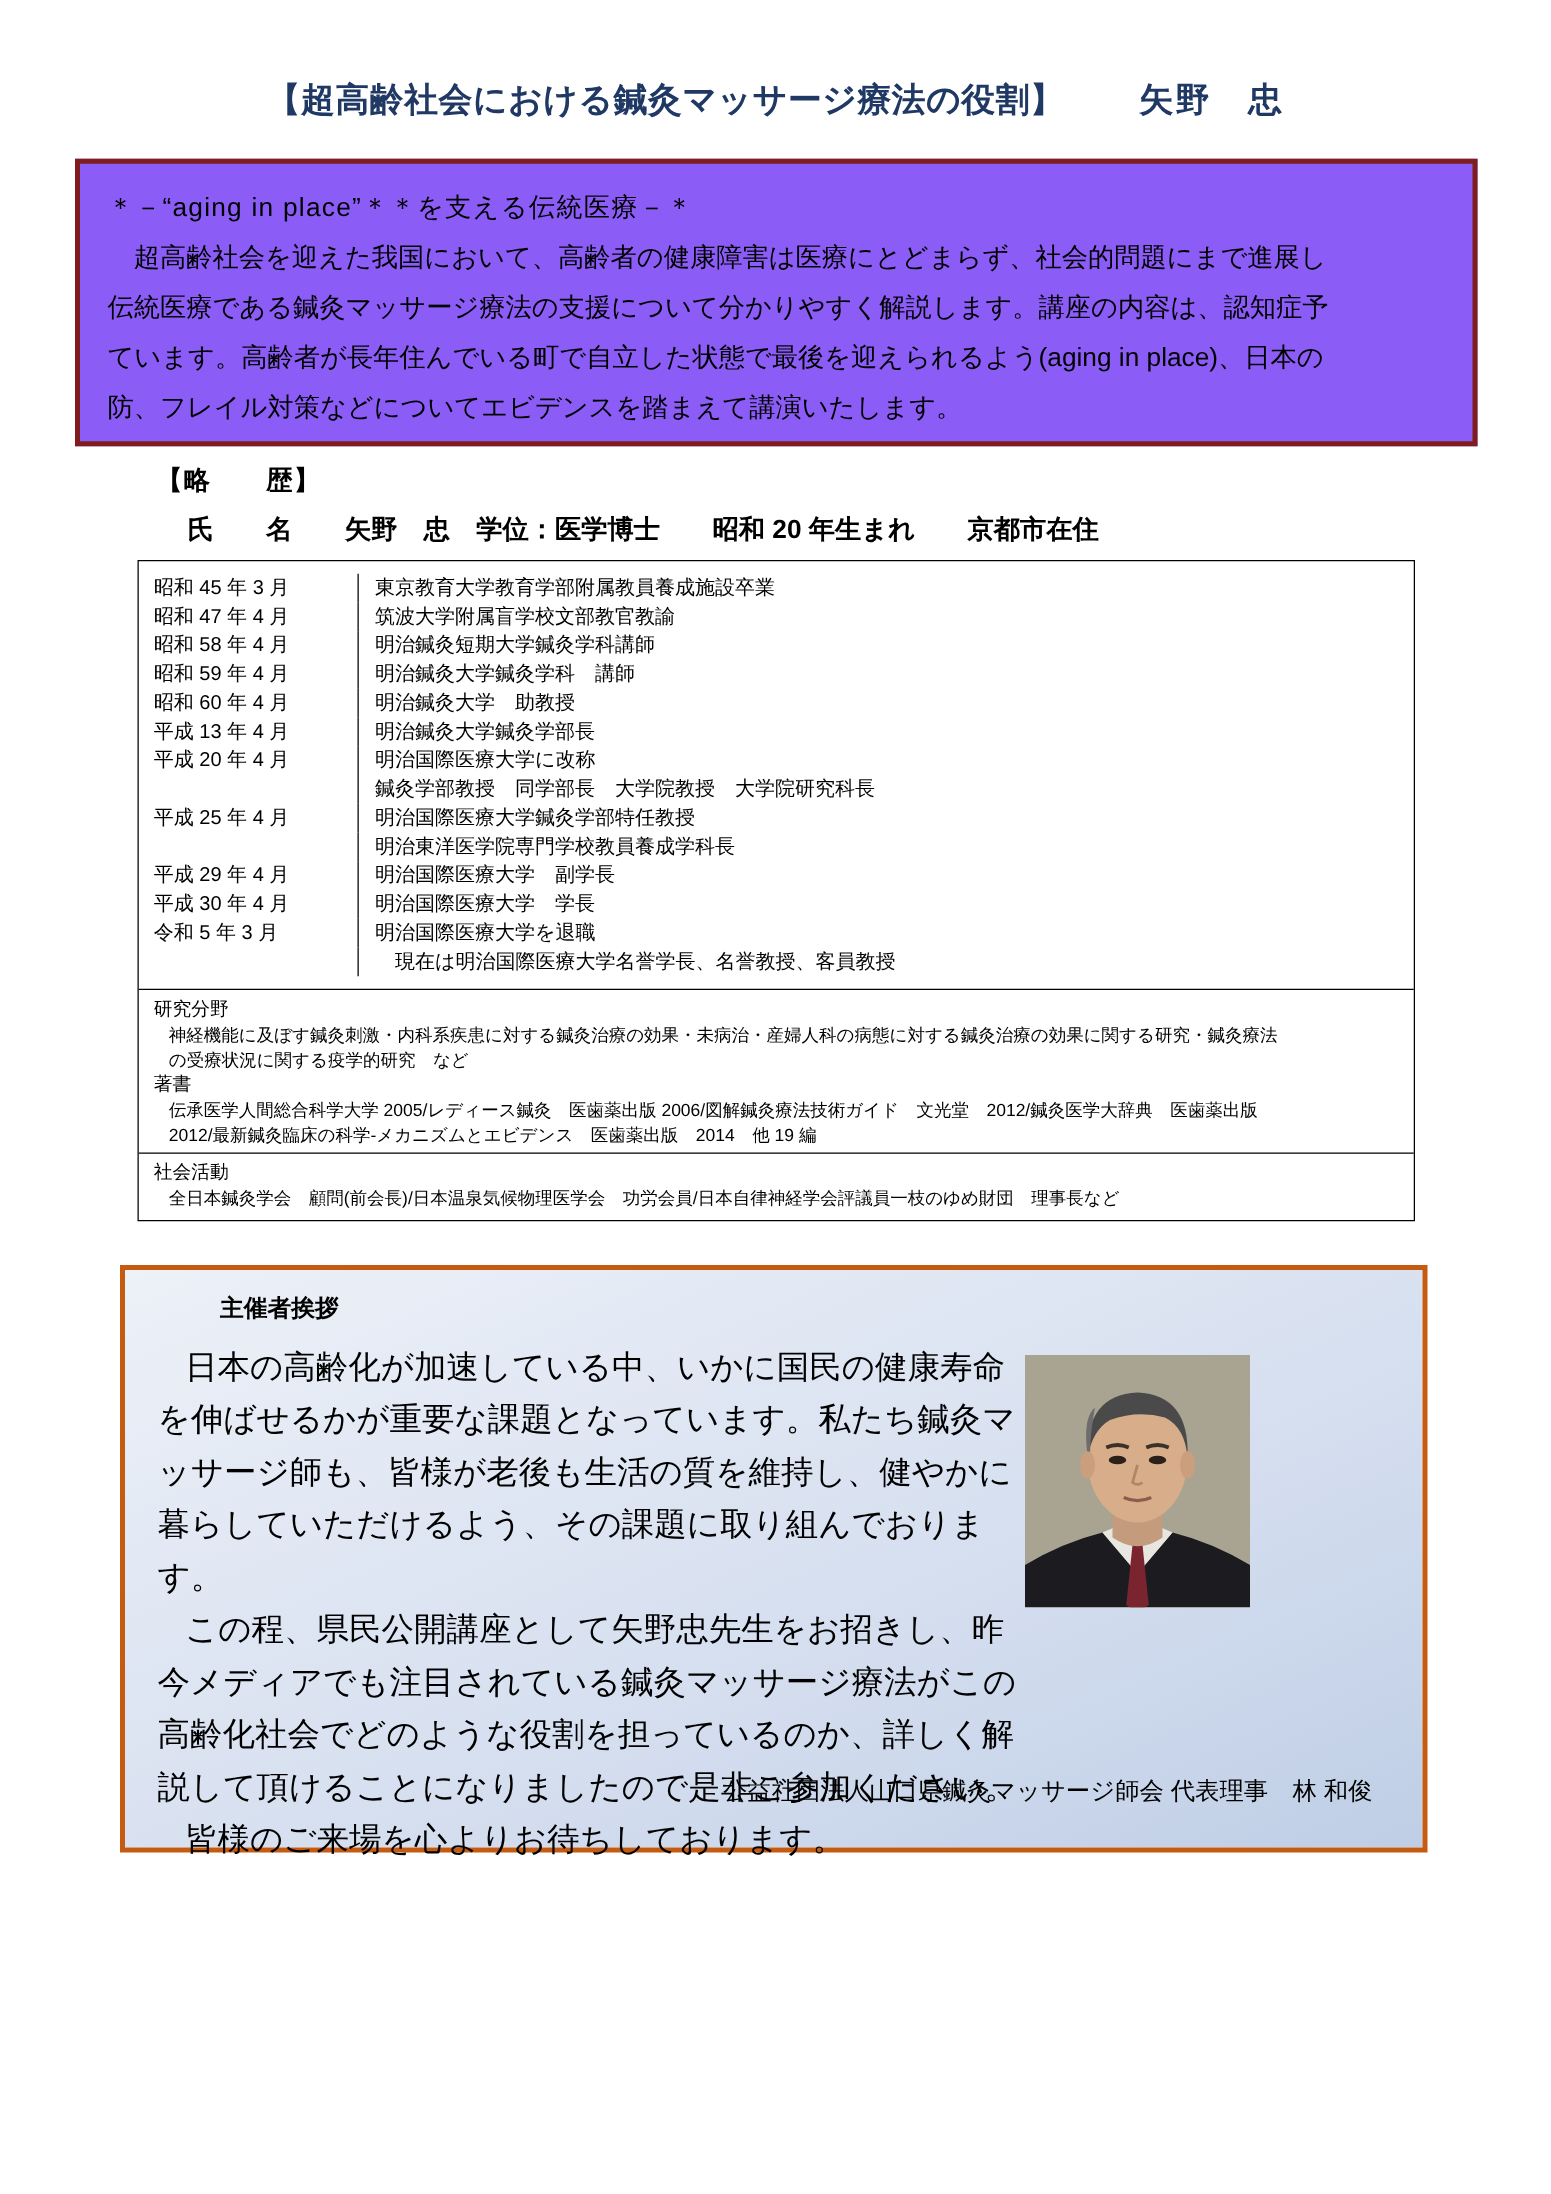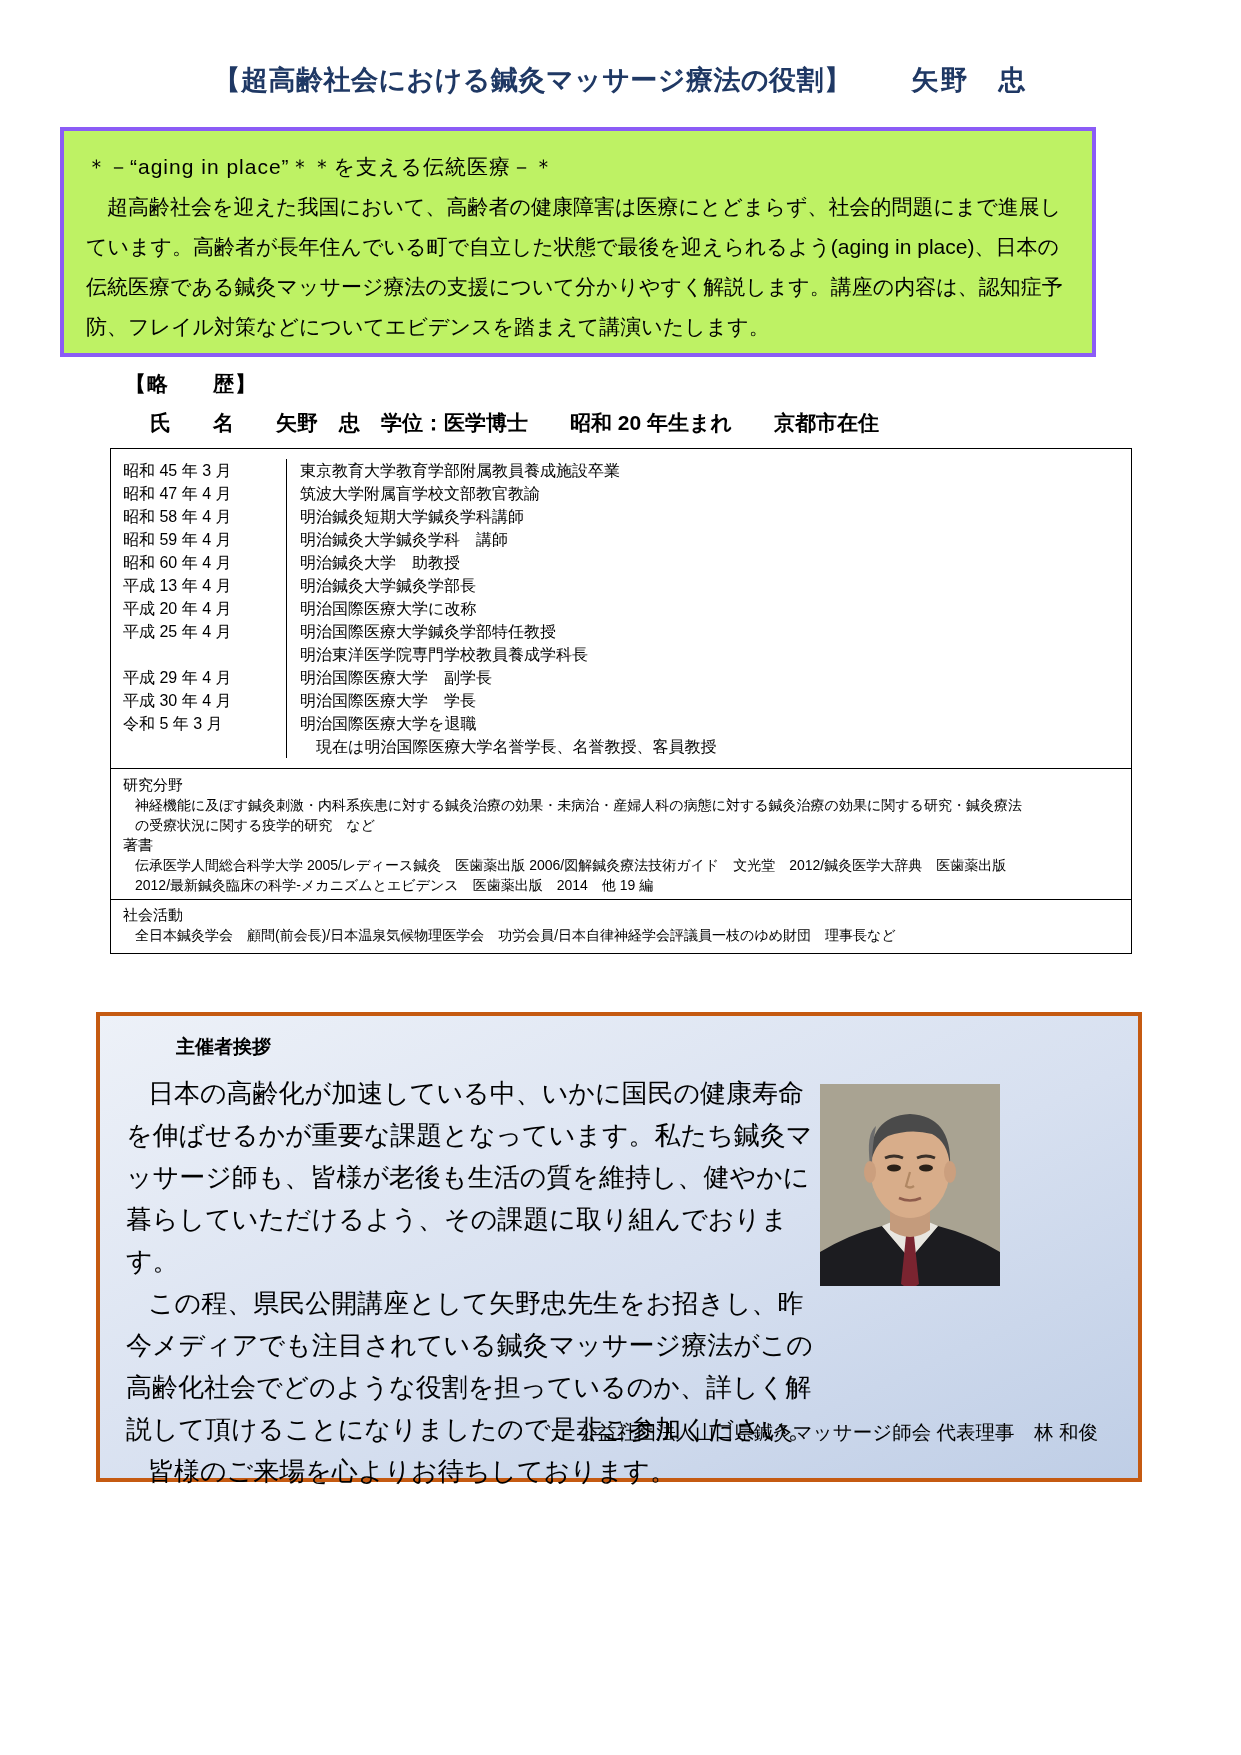--- a/index.html
+++ b/index.html
@@ -25,23 +25,23 @@
     font-size: 27px;
     letter-spacing: 0.5px;
     white-space: nowrap;
   }
   .title-row .speaker { margin-left: 60px; letter-spacing: 2px; text-align: right; }
 
   
   .abstract-box {
     position: absolute;
     left: 60px; top: 127px;
-    width: 1036px; height: 230px;
-    background: #bef264;
-    border: 4px solid #8b5cf6;
+    width: 1122px; height: 230px;
+    background: #8b5cf6;
+    border: 4px solid #7f1d1d;
     padding: 16px 22px 0 22px;
   }
   .abstract-line {
     font-size: 21px;
     line-height: 40px;
     color: #000;
     white-space: nowrap;
     letter-spacing: 0px;
   }
   .abstract-line.first { letter-spacing: 1px; }
@@ -148,22 +148,22 @@
 </head>
 <body>
 
 <div class="title-row">
   <span>【超高齢社会における鍼灸マッサージ療法の役割】</span><span class="speaker">矢野　忠</span>
 </div>
 
 <div class="abstract-box">
   <div class="abstract-line first">＊－“aging in place”＊＊を支える伝統医療－＊</div>
   <div class="abstract-line">　超高齢社会を迎えた我国において、高齢者の健康障害は医療にとどまらず、社会的問題にまで進展し</div>
+  <div class="abstract-line">伝統医療である鍼灸マッサージ療法の支援について分かりやすく解説します。講座の内容は、認知症予</div>
   <div class="abstract-line">ています。高齢者が長年住んでいる町で自立した状態で最後を迎えられるよう(aging in place)、日本の</div>
-  <div class="abstract-line">伝統医療である鍼灸マッサージ療法の支援について分かりやすく解説します。講座の内容は、認知症予</div>
   <div class="abstract-line">防、フレイル対策などについてエビデンスを踏まえて講演いたします。</div>
 </div>
 
 <div class="ryakureki">【略　　歴】</div>
 <div class="name-line">氏　　名　　矢野　忠　学位：医学博士　　昭和 20 年生まれ　　京都市在住</div>
 
 <div class="career-box">
   <div class="career-top">
 
     <div class="career-row">
@@ -197,20 +197,21 @@
       <div class="career-desc">明治鍼灸大学鍼灸学部長</div>
     </div>
     <div class="career-row">
       <div class="career-date">平成 20 年 4 月</div>
       <div class="career-sep"></div>
       <div class="career-desc">明治国際医療大学に改称</div>
     </div>
     <div class="career-row">
       <div class="career-date"></div>
       <div class="career-sep"></div>
+      <div class="career-desc">鍼灸学部教授　同学部長　大学院教授　大学院研究科長</div>
     </div>
     <div class="career-row">
       <div class="career-date">平成 25 年 4 月</div>
       <div class="career-sep"></div>
       <div class="career-desc">明治国際医療大学鍼灸学部特任教授</div>
     </div>
     <div class="career-row">
       <div class="career-date"></div>
       <div class="career-sep"></div>
       <div class="career-desc">明治東洋医学院専門学校教員養成学科長</div>

